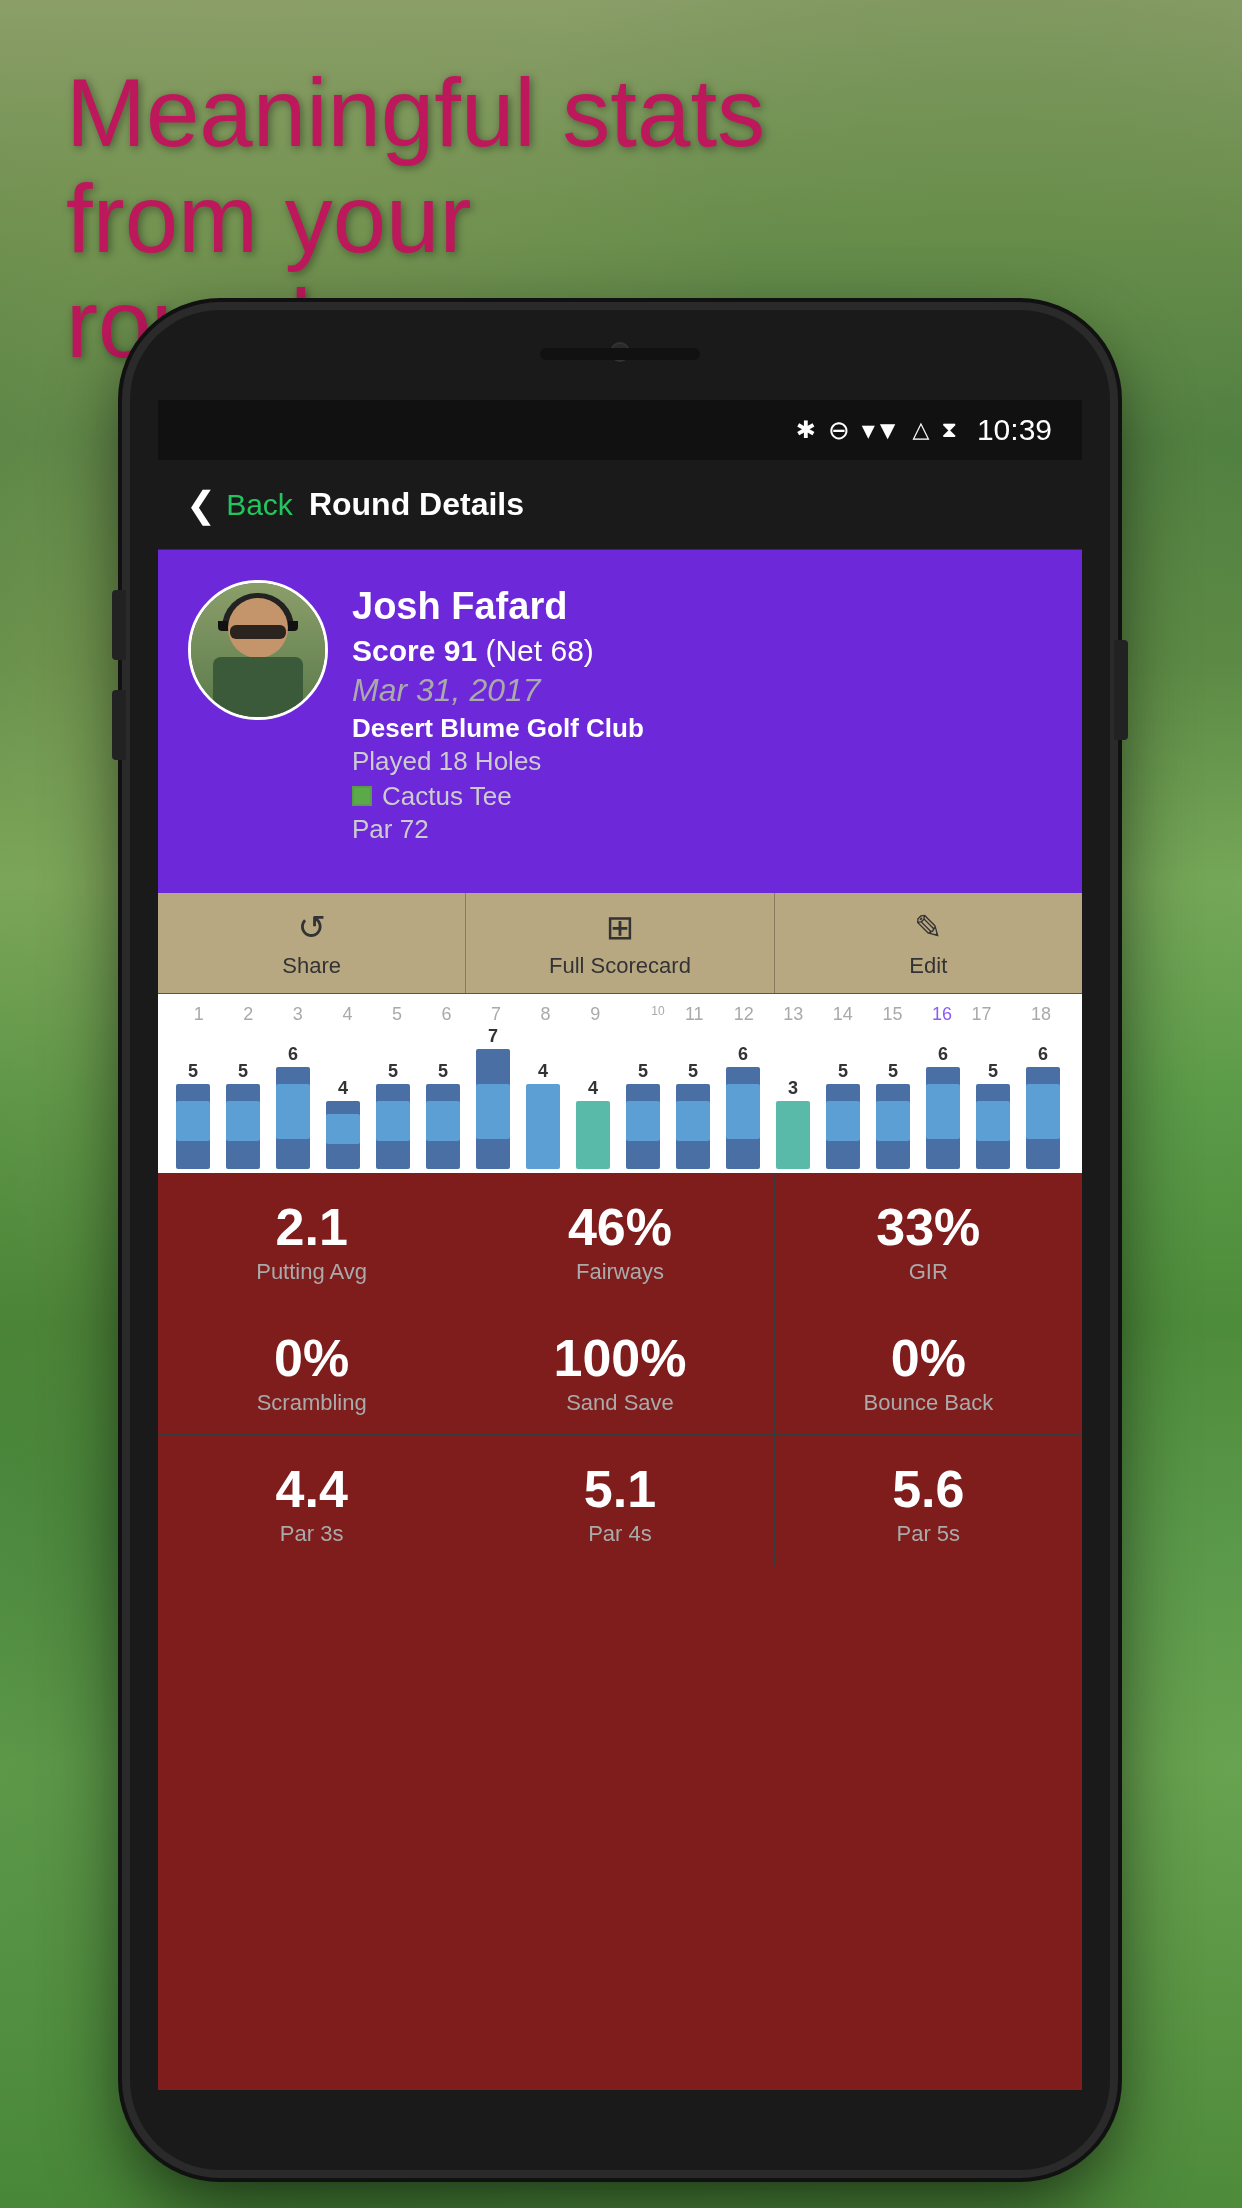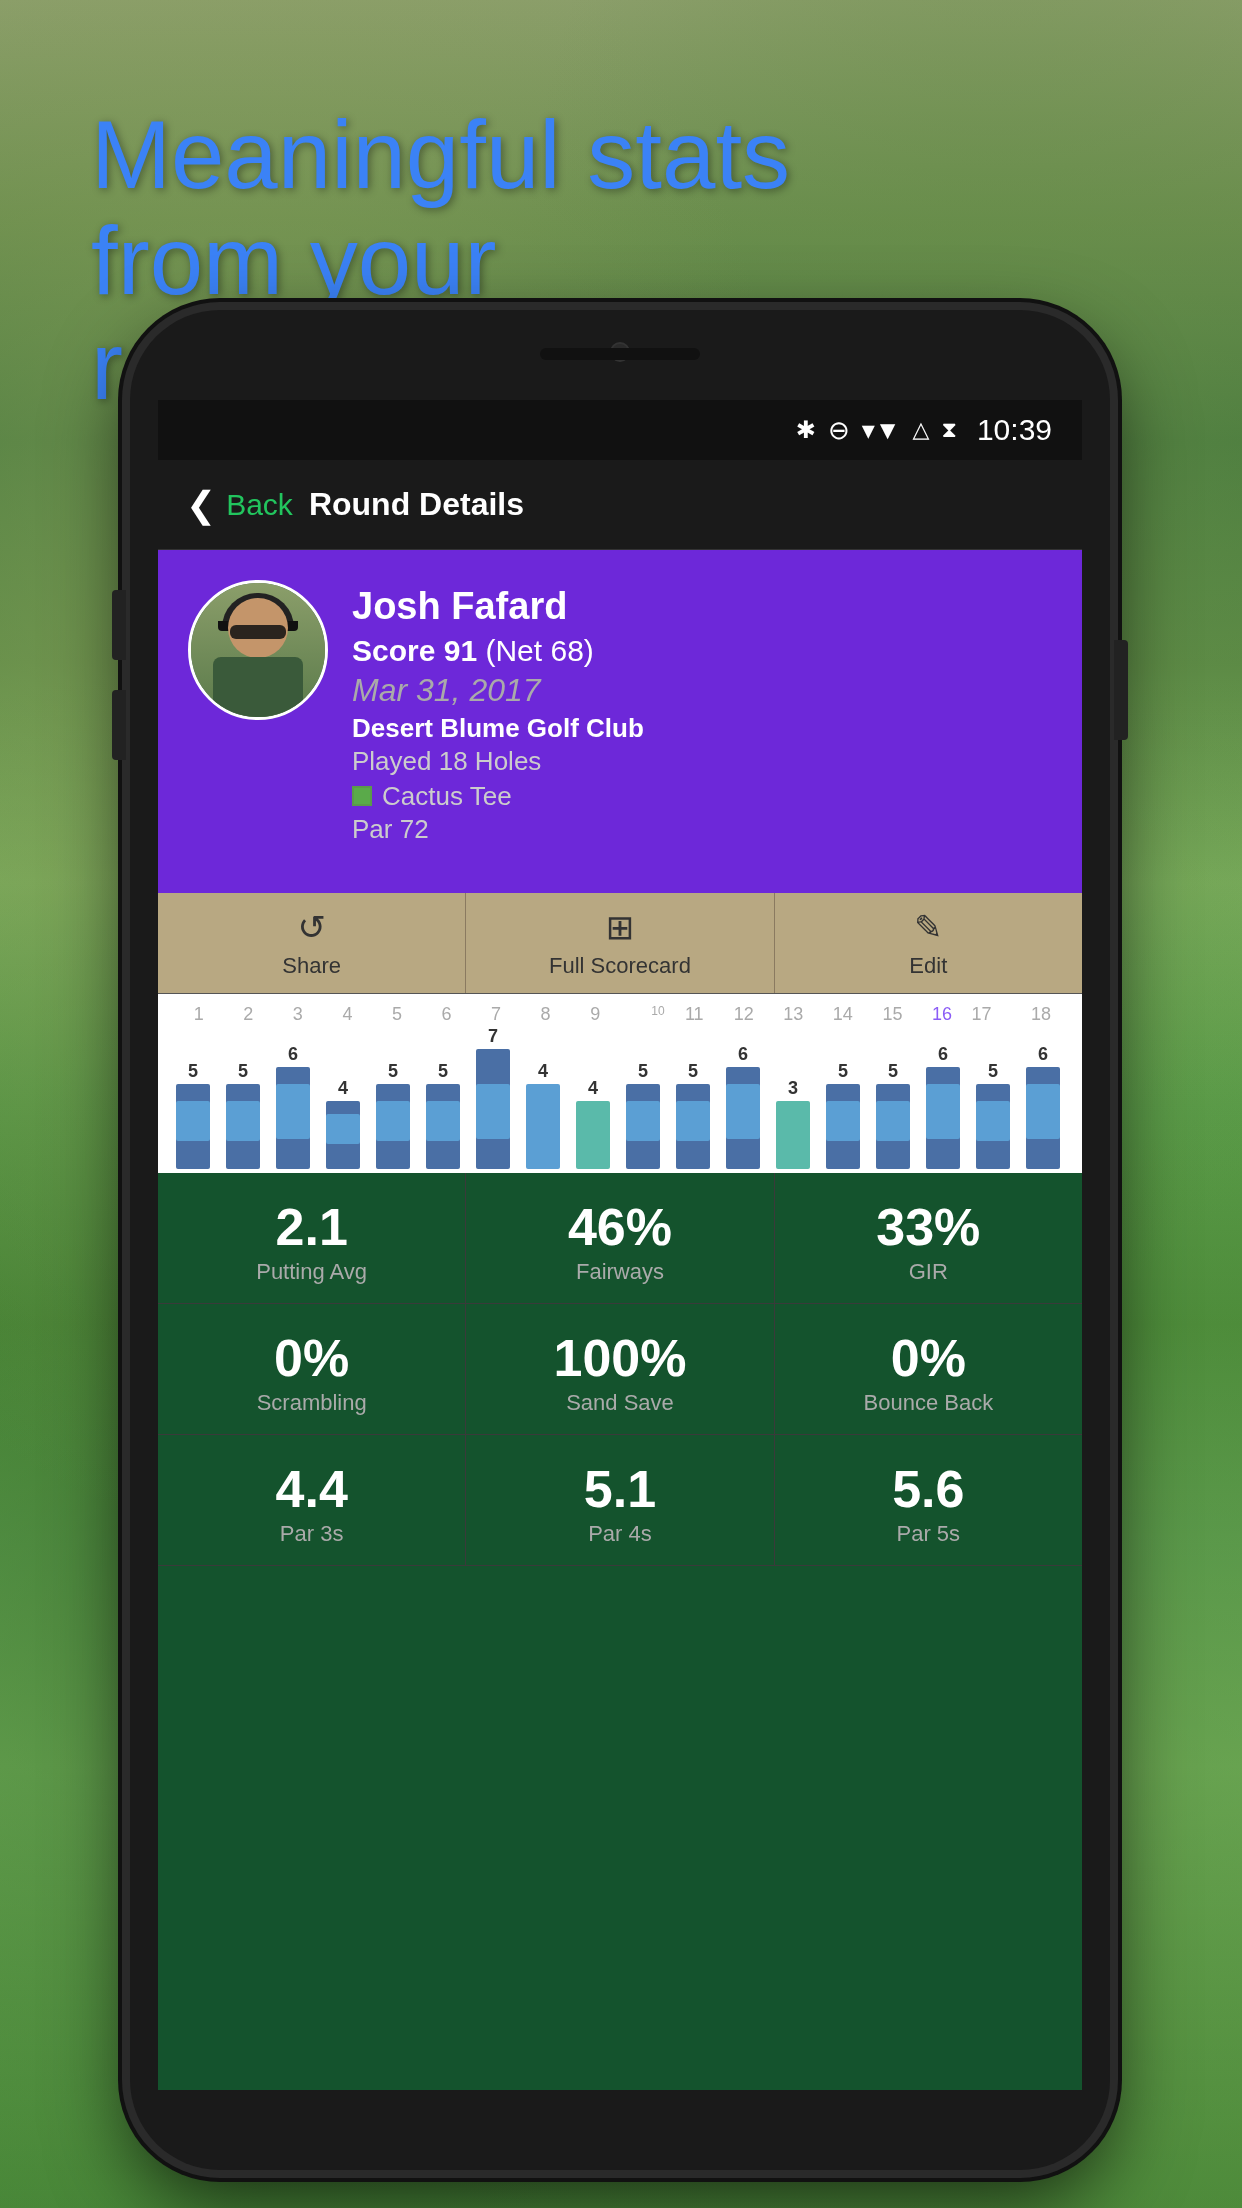--- a/index.html
+++ b/index.html
@@ -43,29 +43,28 @@
         radial-gradient(ellipse at 50% 60%, rgba(80,130,55,0.4) 0%, transparent 50%),
         radial-gradient(ellipse at 10% 70%, rgba(60,110,40,0.5) 0%, transparent 40%),
         radial-gradient(ellipse at 90% 80%, rgba(90,140,60,0.4) 0%, transparent 45%);
       z-index: 1;
     }
 
     
     .hero-text {
       position: absolute;
       top: 60px;
-      left: 91px;
+      left: 66px;
       z-index: 10;
-      color: #3b82f6;
+      color: #be185d;
       font-size: 96px;
       font-weight: 300;
       line-height: 1.1;
       text-shadow: 2px 2px 8px rgba(0,0,0,0.4);
       width: 700px;
-      margin-top: 42px;
     }
 
     
     .phone-wrapper {
       position: absolute;
       top: 310px;
       left: 130px;
       width: 980px;
       height: 1860px;
       z-index: 20;
@@ -404,21 +403,21 @@
     }
 
     .action-label {
       color: #333;
       font-size: 22px;
       font-weight: 500;
     }
 
     
     .stats-grid {
-      background: #14532d;
+      background: #7f1d1d;
       flex: 1;
     }
 
     .stats-row {
       display: flex;
       border-bottom: 1px solid #3a3a3a;
     }
 
     .stat-cell {
       flex: 1;

